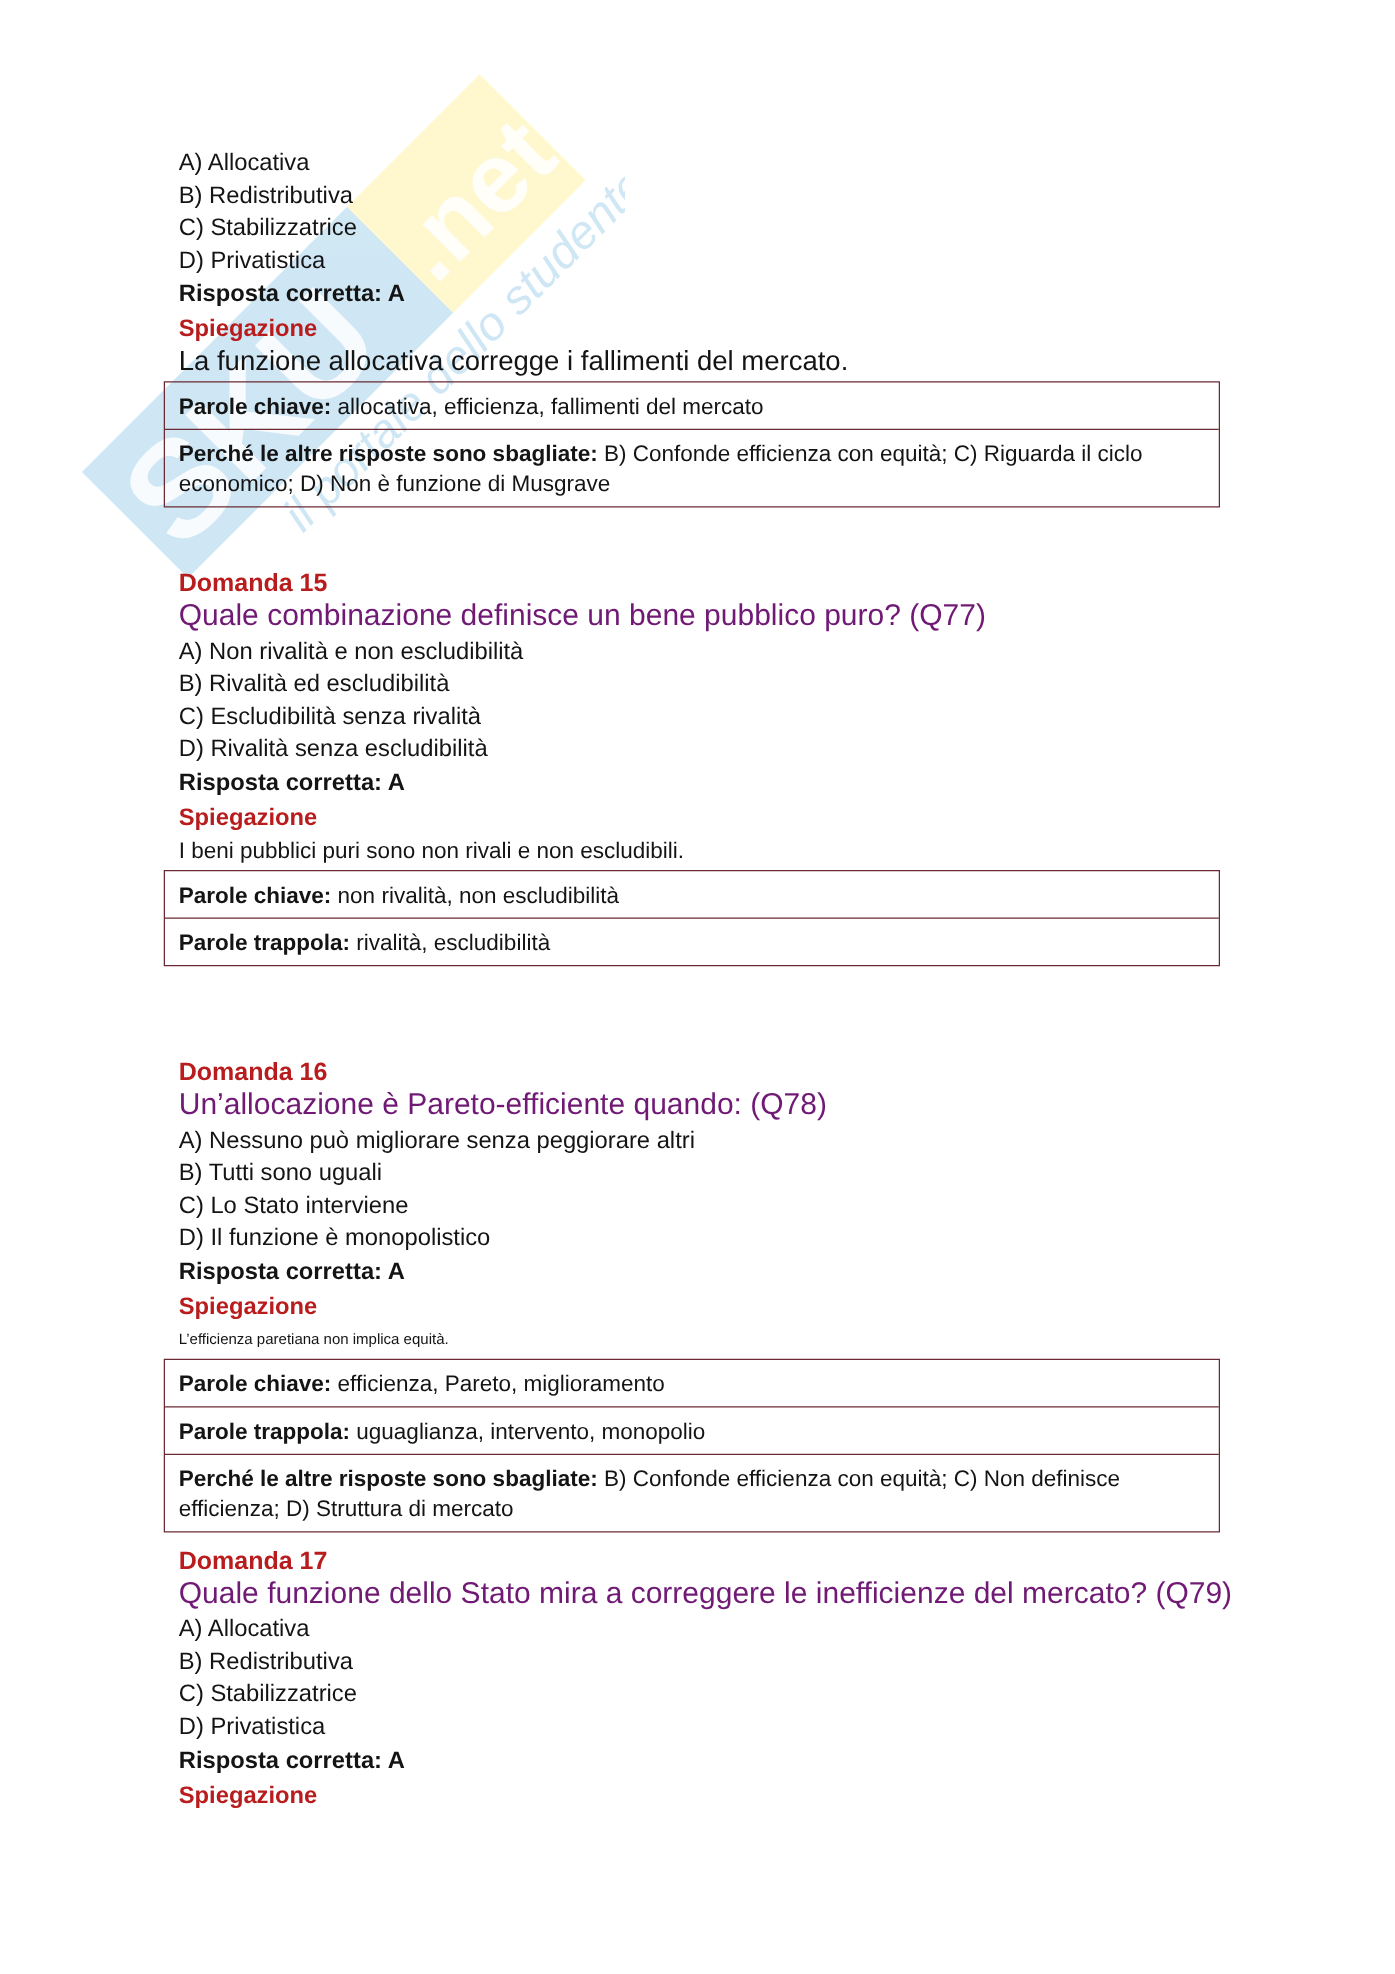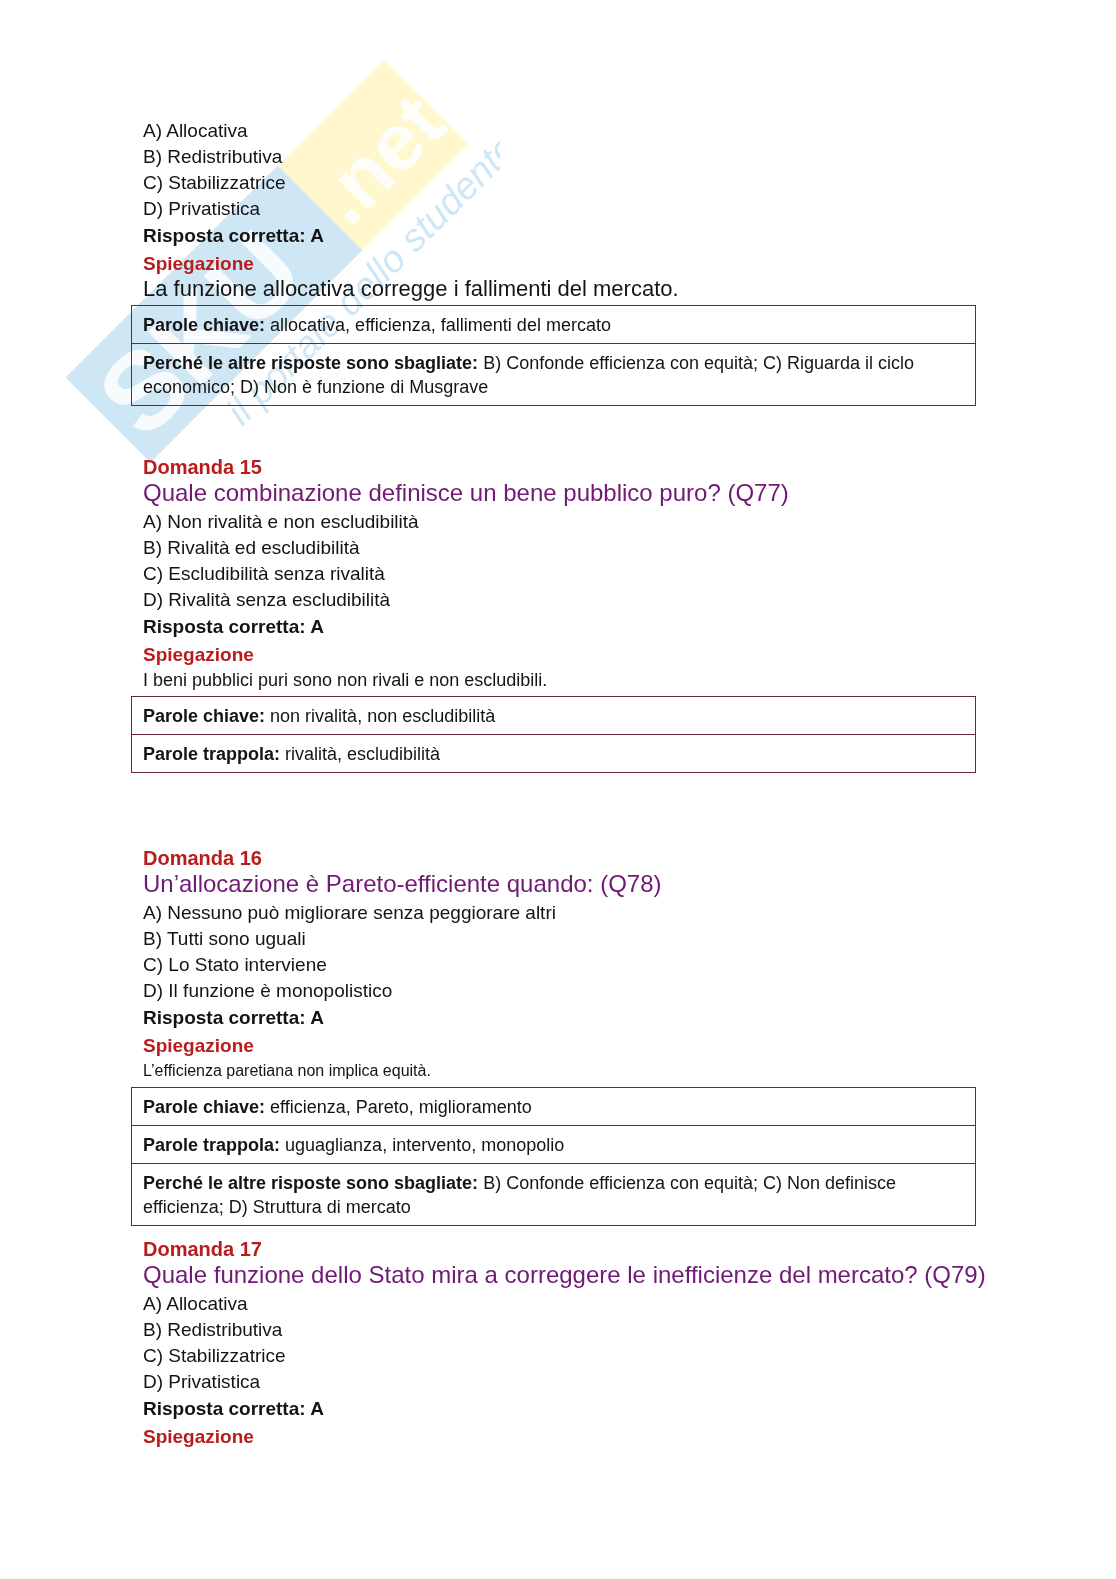--- a/index.html
+++ b/index.html
@@ -60,21 +60,21 @@
   </div>
 
   <div class="line bold red" style="top:847px;font-size:20px">Domanda 16</div>
   <div class="line redtitle" style="top:873px">Un’allocazione è Pareto-efficiente quando: (Q78)</div>
   <div class="line" style="top:902px">A) Nessuno può migliorare senza peggiorare altri</div>
   <div class="line" style="top:928px">B) Tutti sono uguali</div>
   <div class="line" style="top:954px">C) Lo Stato interviene</div>
   <div class="line" style="top:980px">D) Il funzione è monopolistico</div>
   <div class="line bold" style="top:1007px"><span>Risposta corretta:</span> <span>A</span></div>
   <div class="line bold red" style="top:1035px">Spiegazione</div>
-  <div class="line" style="top:1060px;font-size:16px">L’efficienza paretiana non implica equità.</div>
+  <div class="line" style="top:1060px;font-size:12px">L’efficienza paretiana non implica equità.</div>
   <div class="tbl" style="top:1087px">
     <div class="row"><b>Parole chiave:</b> <span>efficienza, Pareto, miglioramento</span></div>
     <div class="row"><b>Parole trappola:</b> <span>uguaglianza, intervento, monopolio</span></div>
     <div class="row"><b>Perché le altre risposte sono sbagliate:</b> <span>B) Confonde efficienza con equità; C) Non definisce efficienza; D) Struttura di mercato</span></div>
   </div>
 
   <div class="line bold red" style="top:1238px;font-size:20px">Domanda 17</div>
   <div class="line redtitle" style="top:1264px">Quale funzione dello Stato mira a correggere le inefficienze del mercato? (Q79)</div>
   <div class="line" style="top:1293px">A) Allocativa</div>
   <div class="line" style="top:1319px">B) Redistributiva</div>

